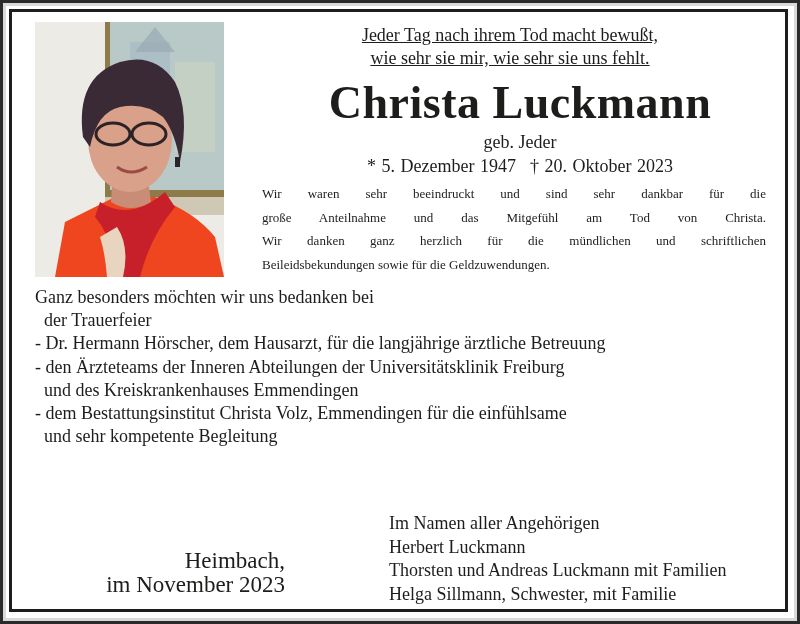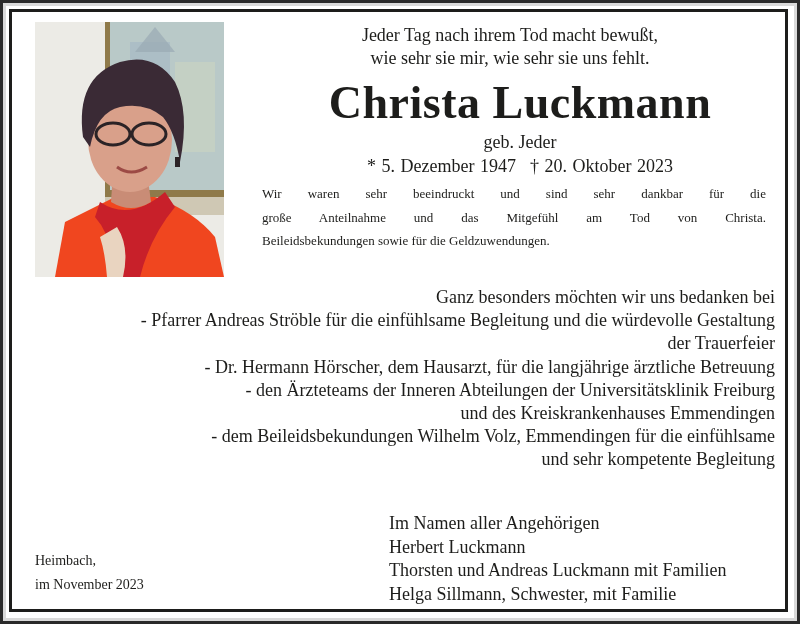--- a/index.html
+++ b/index.html
@@ -26,21 +26,21 @@
     background: #ffffff;
   }
   .photo {
     position: absolute; left: 35px; top: 22px; width: 189px; height: 255px;
     overflow: hidden;
     background: #ecebe6;
   }
   .photo svg { display: block; }
   .motto {
     position: absolute; left: 300px; top: 24px; width: 420px;
-    text-align: center; font-size: 18px; line-height: 23px;
+    text-align: center; font-size: 18px; line-height: 23px; text-decoration: underline;
   }
   .name {
     position: absolute; left: 260px; top: 76px; width: 520px;
     text-align: center; font-size: 46px; font-weight: bold; line-height: 54px;
     letter-spacing: 0.5px;
   }
   .maiden {
     position: absolute; left: 260px; top: 131px; width: 520px;
     text-align: center; font-size: 18px; line-height: 22px;
   }
@@ -51,27 +51,27 @@
   }
   .dates .gap { display: inline-block; width: 14px; }
   .thanks {
     position: absolute; left: 262px; top: 182px; width: 504px;
     font-size: 13px; line-height: 23.5px; text-align: justify;
   }
   .thanks span { display: block; text-align: justify; text-align-last: justify; }
   .thanks span.last { text-align-last: left; }
   .list {
     position: absolute; left: 35px; top: 286px; width: 740px;
-    font-size: 18px; line-height: 23.2px; text-align: right;
+    font-size: 18px; line-height: 23.2px;
   }
   .list .line { display: block; white-space: nowrap; }
   .list .indent { padding-left: 9px; }
   .place {
     position: absolute; left: 35px; top: 549px; width: 250px;
-    font-size: 14px; line-height: 23.5px;
+    font-size: 23px; line-height: 23.5px; text-align: right;
   }
   .place span, .signers span { display: block; white-space: nowrap; }
   .signers {
     position: absolute; left: 389px; top: 512px; width: 390px;
     font-size: 18px; line-height: 23.5px;
   }
 </style>
 </head>
 <body>
 
@@ -119,31 +119,31 @@
 
 <div class="name">Christa Luckmann</div>
 <div class="maiden">geb. Jeder</div>
 <div class="dates">
   <span>* 5. Dezember 1947</span><span class="gap"></span><span>† 20. Oktober 2023</span>
 </div>
 
 <div class="thanks">
   <span>Wir waren sehr beeindruckt und sind sehr dankbar für die</span>
   <span>große Anteilnahme und das Mitgefühl am Tod von Christa.</span>
+  <span>Wir danken ganz herzlich für die mündlichen und schriftlichen</span>
   <span class="last">Beileidsbekundungen sowie für die Geldzuwendungen.</span>
 </div>
 
 <div class="list">
   <span class="line">Ganz besonders möchten wir uns bedanken bei</span>
-  <span class="line">- Pfarrer Andreas Ströble für die einfühlsame Begleitung und die würdevolle Gestaltung</span>
   <span class="line indent">der Trauerfeier</span>
   <span class="line">- Dr. Hermann Hörscher, dem Hausarzt, für die langjährige ärztliche Betreuung</span>
   <span class="line">- den Ärzteteams der Inneren Abteilungen der Universitätsklinik Freiburg</span>
   <span class="line indent">und des Kreiskrankenhauses Emmendingen</span>
-  <span class="line">- dem Beileidsbekundungen Wilhelm Volz, Emmendingen für die einfühlsame</span>
+  <span class="line">- dem Bestattungsinstitut Christa Volz, Emmendingen für die einfühlsame</span>
   <span class="line indent">und sehr kompetente Begleitung</span>
 </div>
 
 <div class="place">
   <span>Heimbach,</span>
   <span>im November 2023</span>
 </div>
 
 <div class="signers">
   <span>Im Namen aller Angehörigen</span>

